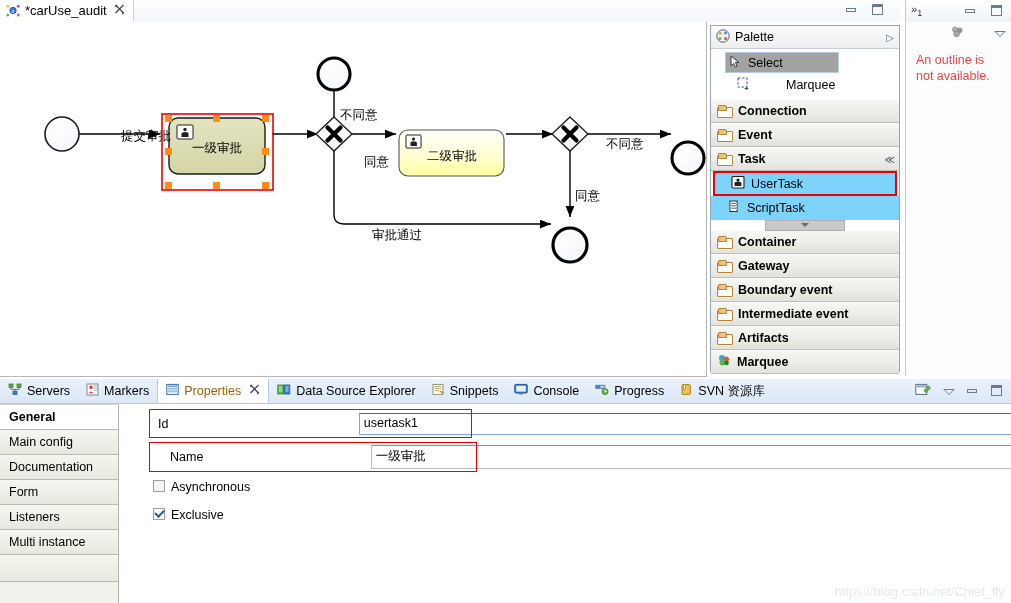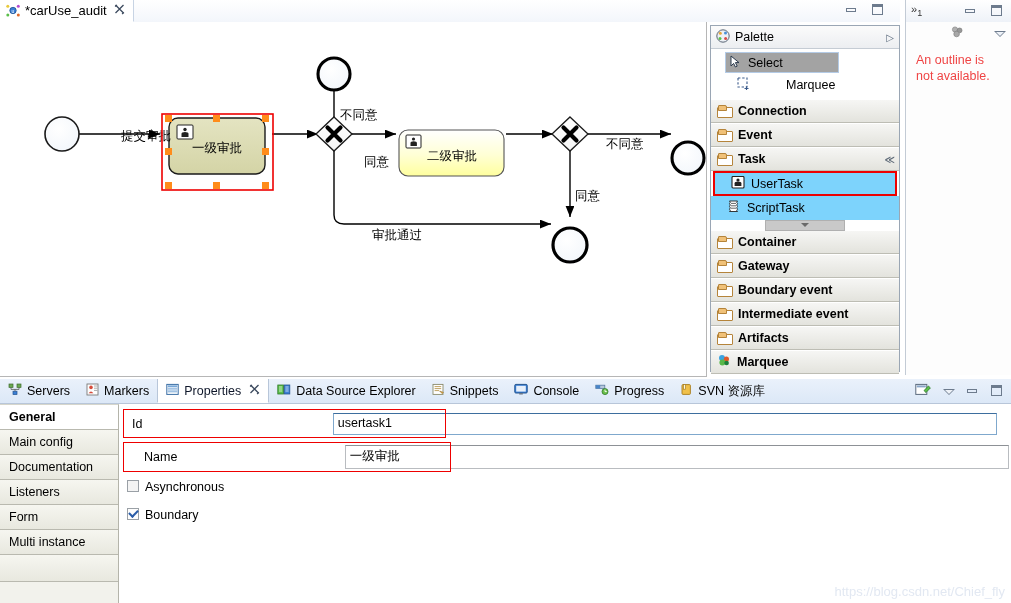--- a/index.html
+++ b/index.html
@@ -76,26 +76,26 @@
   #outline .chev sub{font-size:9px;}
   #outline .orow2{height:22px;display:flex;align-items:center;justify-content:flex-end;gap:10px;padding:0 6px;}
   #outline .omsg{padding:8px 8px 0 10px;font-size:12.5px;line-height:16px;color:#ef4444;}
 
   
   #bottom{left:0;top:379px;width:1011px;height:224px;background:#fff;}
   #bottom-tabs{height:24px;display:flex;align-items:stretch;
     background:linear-gradient(#eaf1fb,#dce8f7);border-bottom:1px solid #b8c6d9;}
   .btab{display:flex;align-items:center;gap:5px;padding:0 8px;font-size:12.5px;white-space:nowrap;}
   .btab.active{background:#ffffff;border-left:1px solid #b8c6d9;border-right:1px solid #b8c6d9;
-    border-bottom:1px solid #fff;color:#0f172a;}
+    border-bottom:1px solid #fff;color:#a16207;}
   .btab-spacer{flex:1 1 auto;}
   .btab-icons{display:flex;align-items:center;gap:11px;padding:0 8px;}
 
   
-  #prop-body{display:flex;height:200px;background:#fff;}
+  #prop-body{display:flex;height:200px;background:#fff;gap:26px;}
   #prop-tabs{width:119px;background:#f2f2ec;border-right:1px solid #b4b4aa;
     border-top:1px solid #d6d6cc;box-sizing:border-box;}
   .ptab{height:24px;display:flex;align-items:center;padding-left:9px;font-size:12.5px;
     background:linear-gradient(#f6f6f0,#e8e8df);border-bottom:1px solid #b9b9af;}
   .ptab.active{background:#ffffff;font-weight:bold;border-bottom:1px solid #b9b9af;}
   .ptab.blank{background:linear-gradient(#f6f6f0,#e8e8df);height:26px;}
   #prop-form{flex:1 1 auto;position:relative;background:#fff;}
 
   .field-row{position:absolute;display:flex;align-items:center;}
   .fld-label{font-size:12.5px;padding-left:7px;}
@@ -471,24 +471,24 @@
       <div class="ptab active">
         <span>General</span>
       </div>
       <div class="ptab">
         <span>Main config</span>
       </div>
       <div class="ptab">
         <span>Documentation</span>
       </div>
       <div class="ptab">
+        <span>Form</span>
+      </div>
+      <div class="ptab">
         <span>Listeners</span>
-      </div>
-      <div class="ptab">
-        <span>Form</span>
       </div>
       <div class="ptab">
         <span>Multi instance</span>
       </div>
       <div class="ptab blank"></div>
     </div>
 
     <div id="prop-form">
 
       <div class="field-row" style="left:6px;top:9px;width:872px;height:22px;">
@@ -506,19 +506,19 @@
         </span>
       </div>
       <div class="redbox" style="left:4px;top:38px;width:328px;height:30px;"></div>
 
       <div class="chk-row" style="left:8px;top:76px;">
         <span class="chkbox"></span>
         <span>Asynchronous</span>
       </div>
       <div class="chk-row" style="left:8px;top:104px;">
         <span class="chkbox checked"></span>
-        <span>Boundary</span>
+        <span>Exclusive</span>
       </div>
     </div>
   </div>
 
   <div class="abs" id="watermark">https://blog.csdn.net/Chief_fly</div>
 </div>
 
 </body></html>

